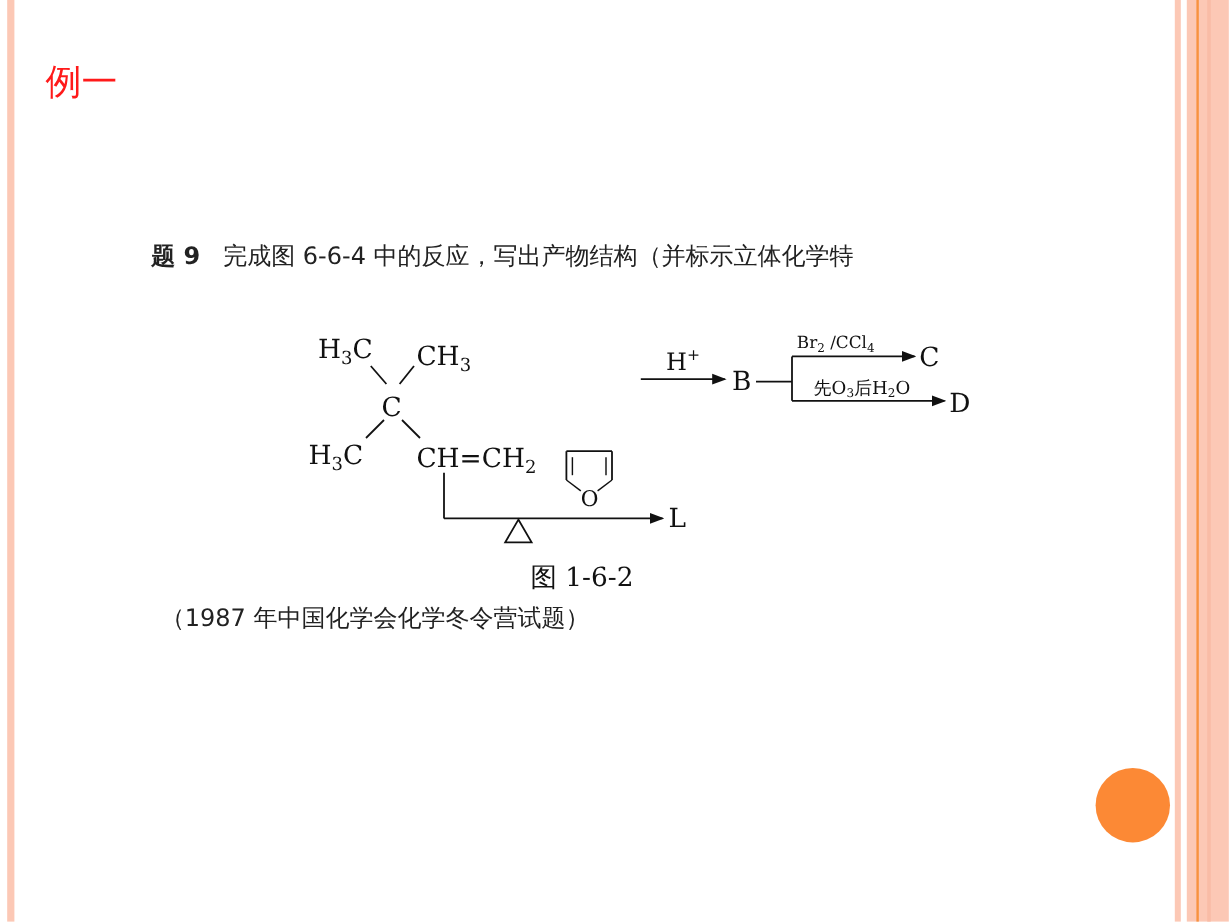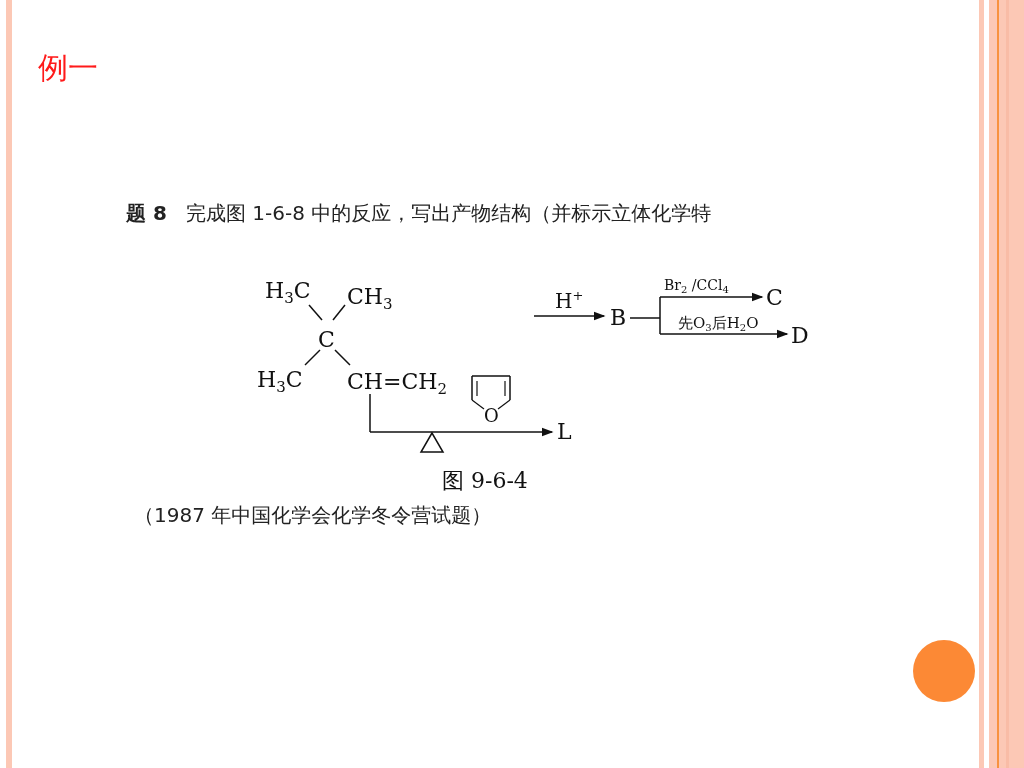--- a/index.html
+++ b/index.html
@@ -33,21 +33,21 @@
 <div class="right-deco">
   <div class="rs1"></div>
   <div class="rs2"></div>
   <div class="rs3"></div>
   <div class="rs4"></div>
 </div>
 
 <div class="slide-title">例一</div>
 
 <div class="problem">
-  <span class="indent"></span><b>题 8</b>&nbsp;&nbsp;&nbsp;<span>完成图 1-6-8 中的反应，写出产物结构（并标示立体化学特</span><br>
+  <span class="indent"></span><b>题 9</b>&nbsp;&nbsp;&nbsp;<span>完成图 6-6-4 中的反应，写出产物结构（并标示立体化学特</span><br>
 </div>
 
 <svg class="diagram" viewBox="0 0 1024 768">
   <defs>
     <marker id="ah" markerWidth="8" markerHeight="8" refX="7" refY="4" orient="auto">
       <path d="M0,1 L8,4 L0,7 Z" fill="#111"></path>
     </marker>
   </defs>
 
   <g>
@@ -89,16 +89,16 @@
     <line x1="660" y1="297" x2="660" y2="334" stroke="#111" stroke-width="1.5"></line>
     <line x1="660" y1="297" x2="762" y2="297" stroke="#111" stroke-width="1.5" marker-end="url(#ah)"></line>
     <line x1="660" y1="334" x2="787" y2="334" stroke="#111" stroke-width="1.5" marker-end="url(#ah)"></line>
     <text x="664" y="290" font-size="14">Br<tspan font-size="10" dy="3">2</tspan><tspan dy="-3"> /CCl</tspan><tspan font-size="10" dy="3">4</tspan></text>
     <text x="766" y="305" font-size="22">C</text>
     <text x="678" y="328" font-size="15">先O<tspan font-size="10" dy="3">3</tspan><tspan dy="-3">后H</tspan><tspan font-size="10" dy="3">2</tspan><tspan dy="-3">O</tspan></text>
     <text x="791" y="343" font-size="22">D</text>
   </g>
 </svg>
 
-<div class="caption">图 9-6-4</div>
+<div class="caption">图 1-6-2</div>
 <div class="source">（1987 年中国化学会化学冬令营试题）</div>
 
 <div class="orange-dot"></div>
 
 </body></html>

